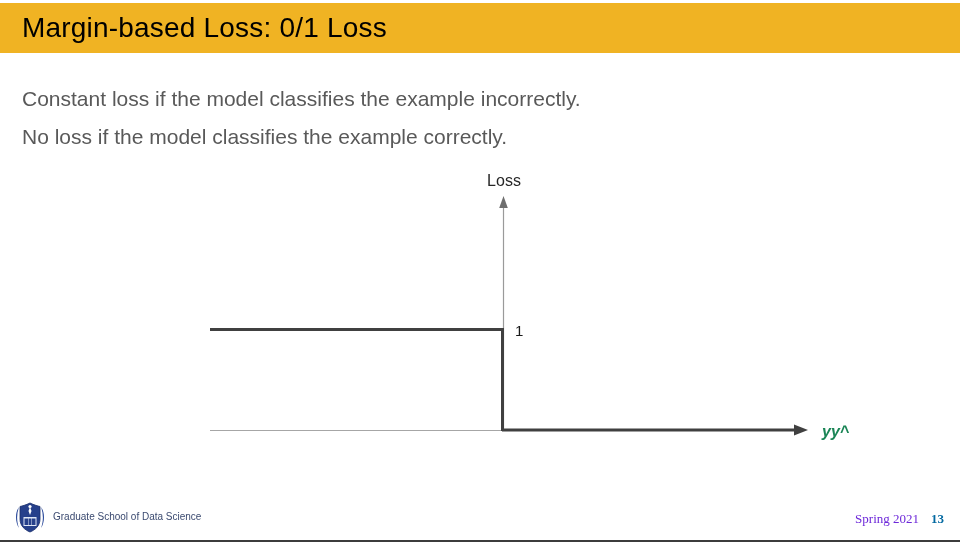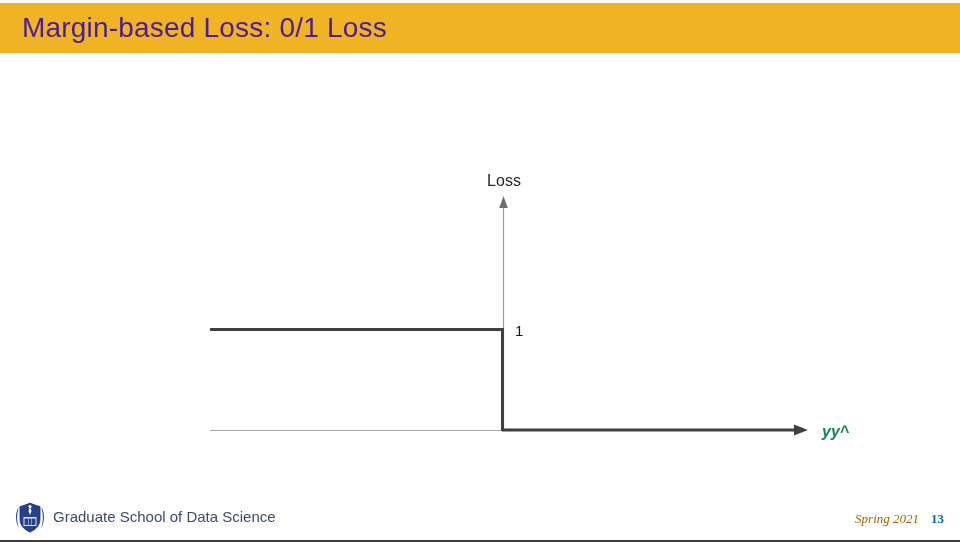--- a/index.html
+++ b/index.html
@@ -25,21 +25,21 @@
     position: absolute;
     left: 0;
     top: 3px;
     width: 960px;
     height: 50px;
     background: #f0b323;
     display: flex;
     align-items: center;
   }
   #title-text {
-    color: #4c1d95;
+    color: #000000;
     font-size: 28px;
     font-weight: normal;
     letter-spacing: 0.2px;
     margin-left: 22px;
     white-space: nowrap;
   }
 
   
   #body-lines {
     position: absolute;
@@ -108,57 +108,60 @@
     margin-left: 7px;
     line-height: 1.25;
   }
   #brand-line1 {
     font-size: 11.5px;
     font-weight: bold;
     color: #1f3c88;
     white-space: nowrap;
   }
   #brand-line2 {
-    font-size: 15px;
+    font-size: 10px;
     font-weight: normal;
     color: #3b4a70;
     white-space: nowrap;
     text-align: center;
   }
   #footer-right {
     position: absolute;
     right: 16px;
     top: 13px;
     display: flex;
     align-items: baseline;
     gap: 12px;
   }
   #term-label {
     font-family: "Liberation Serif", serif;
     font-size: 13px;
-    color: #a16207;
-    white-space: nowrap;
-    font-style: italic;
+    color: #6d28d9;
+    white-space: nowrap;
   }
   #page-number {
     font-family: "Liberation Serif", serif;
     font-size: 13px;
     font-weight: bold;
     color: #0369a1;
   }
 </style>
 </head>
 <body>
 
 <div id="slide">
 
   <div id="title-bar">
     <div id="title-text">Margin-based Loss: 0/1 Loss</div>
   </div>
 
+  <div id="body-lines">
+    <div class="body-line">Constant loss if the model classifies the example incorrectly.</div>
+    <div class="body-line">No loss if the model classifies the example correctly.</div>
+  </div>
 
   <div id="chart-area">
     <svg id="chart-svg" width="960" height="310" viewBox="0 0 960 310">
 
       <text class="axis-label-text" x="468" y="26" text-anchor="middle">Loss</text>
 
       <line x1="467.5" y1="45" x2="467.5" y2="271" stroke="#9a9a9a" stroke-width="1.2"></line>
 
       <polygon points="467.5,36 463.2,48 471.8,48" fill="#6e6e6e"></polygon>
 

